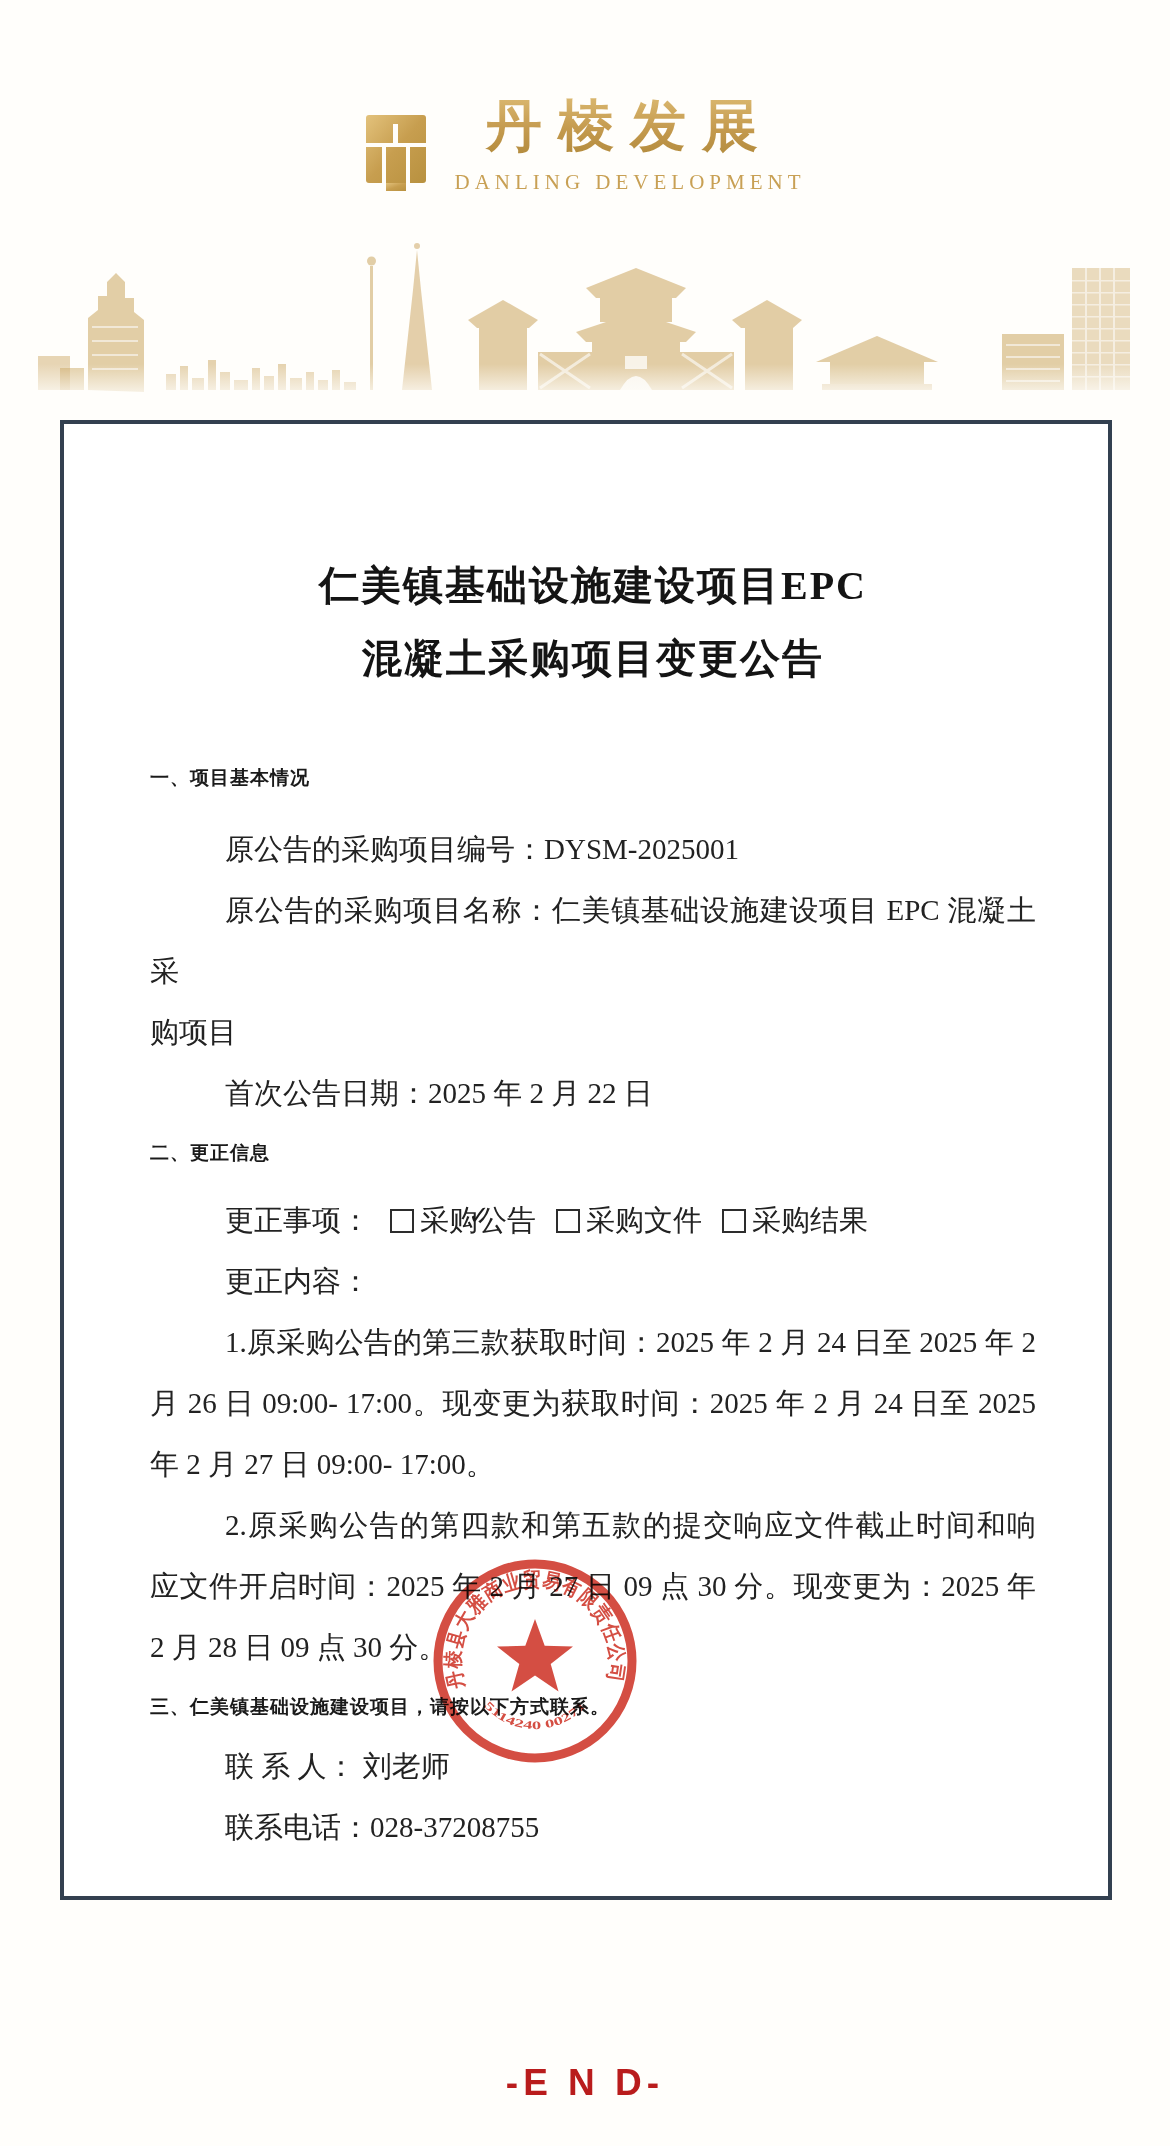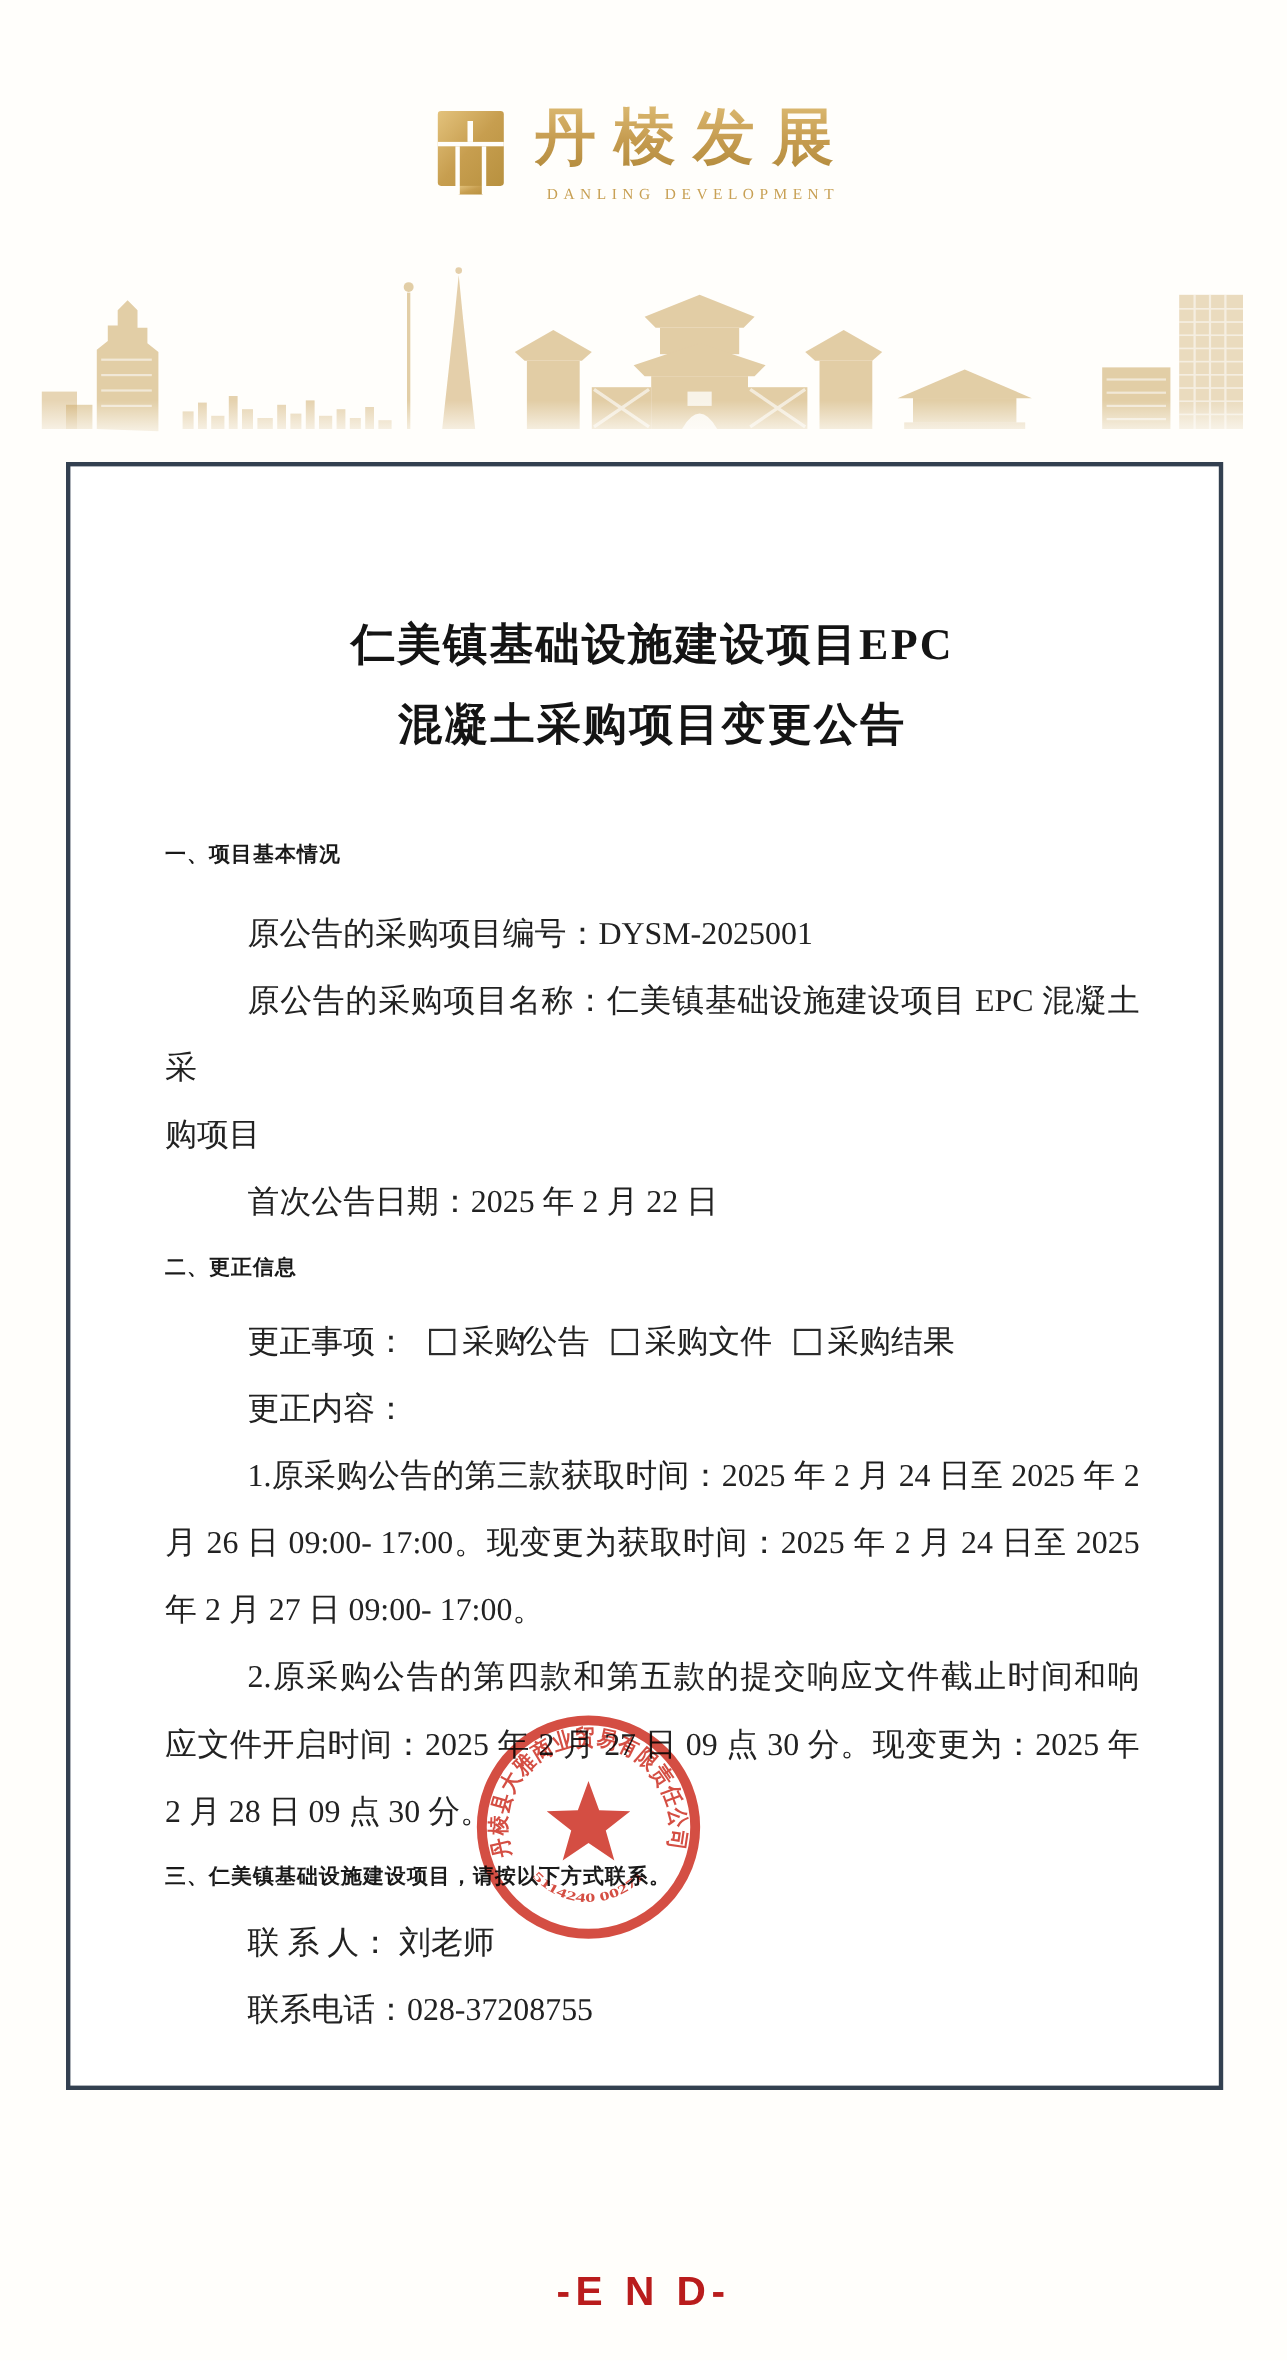--- a/index.html
+++ b/index.html
@@ -2,28 +2,28 @@
 <html><head>
 <meta charset="utf-8">
 <style>
   html,body{margin:0;padding:0;background:#ffffff;}
   #page{
     position:relative;width:1170px;height:2146px;margin:0 auto;
     background:#fffefb;overflow:hidden;
     font-family:"Liberation Serif","DejaVu Serif",serif;color:#1f1f1f;
   }
   
-  .header{position:absolute;top:94px;left:0;right:0;display:flex;justify-content:center;align-items:center;gap:26px;}
+  .header{position:absolute;top:94px;left:0;right:0;display:flex;justify-content:center;align-items:flex-end;gap:26px;}
   .brand-text{text-align:center;}
   .brand-cn{
     font-size:56px;font-weight:700;letter-spacing:16px;line-height:64px;
     background:linear-gradient(180deg,#dcba72 0%,#c49a4e 55%,#b28a3c 100%);
     -webkit-background-clip:text;background-clip:text;color:transparent;
   }
-  .brand-en{margin-top:12px;font-size:14px;letter-spacing:5px;color:#c8a054;font-weight:400;}
+  .brand-en{margin-top:12px;font-size:21px;letter-spacing:5px;color:#c8a054;font-weight:400;}
   
   .skyline{position:absolute;top:238px;left:0;width:1170px;height:165px;}
   
   .docbox{
     position:absolute;left:60px;top:420px;width:1052px;height:1480px;
     background:#ffffff;border:4px solid #334050;box-sizing:border-box;
     padding:0 72px 0 86px;
   }
   .doc-title{margin-top:125px;text-align:center;font-weight:700;font-size:40px;line-height:73px;color:#141414;letter-spacing:2px;}
   .sec-heading{

